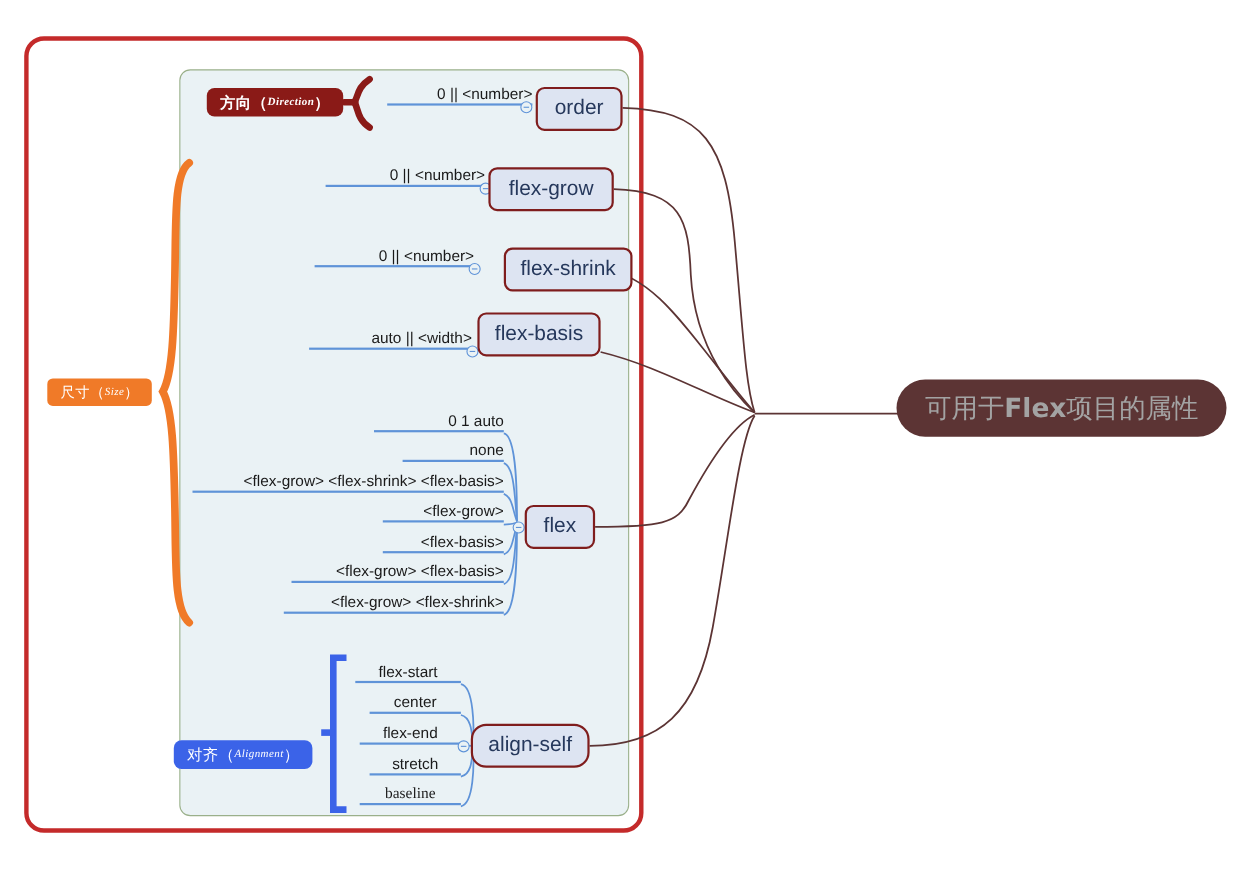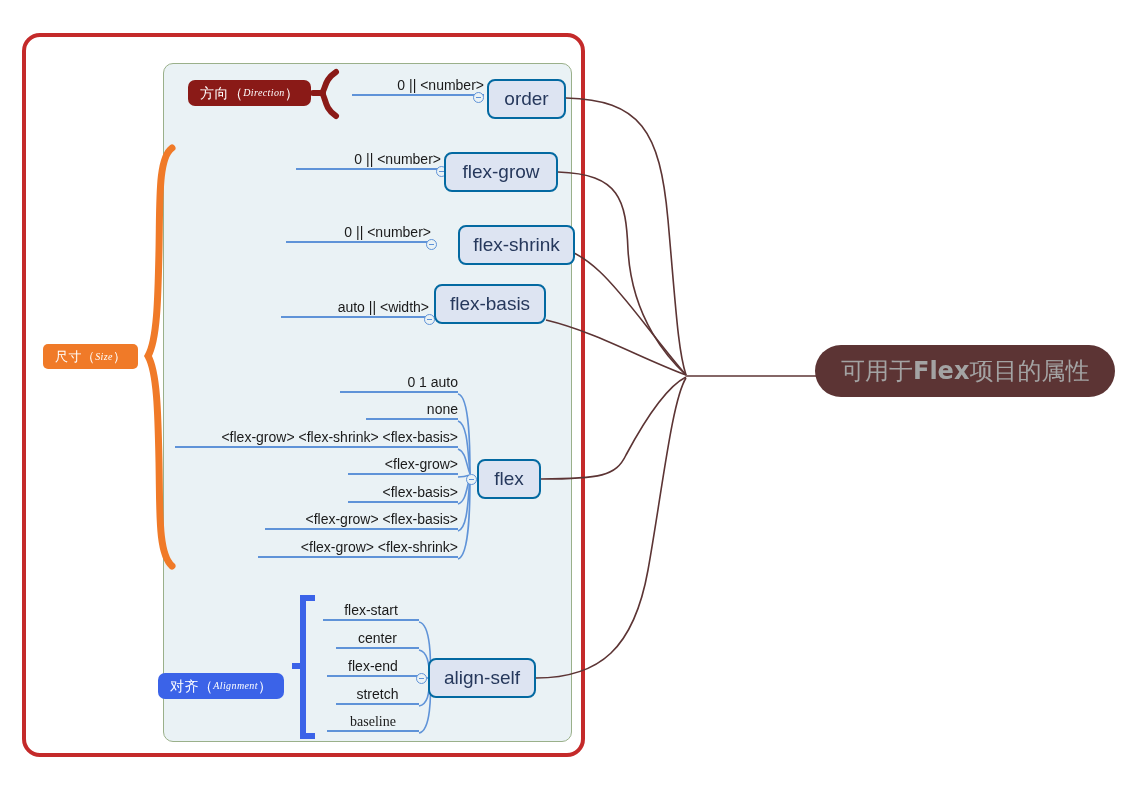--- a/index.html
+++ b/index.html
@@ -26,37 +26,37 @@
   
   .pill{
     position:absolute;box-sizing:border-box;
     color:#ffffff;border-radius:7px;
     font-size:14px;line-height:1;
     display:flex;align-items:center;justify-content:center;
     padding:0 12px;white-space:nowrap;
     letter-spacing:.4px;
   }
   .pill em{font-style:italic;font-family:"Liberation Serif","DejaVu Serif",serif;font-size:10px;text-align:right;}
-  .pill-direction{left:188px;top:80px;height:26px;background:#8a1a17;}
+  .pill-direction{left:188px;top:80px;height:26px;background:#8a1a17;font-weight:bold;}
   .pill-alignment{left:158px;top:653px;height:26px;background:#3b63e8;margin-top:20px;}
   .pill-size{left:43px;top:344px;height:25px;background:#f07a28;font-size:13px;border-radius:5px;}
 
   
   .root-node{
     position:absolute;left:815px;top:345px;height:52px;
     background:#5c3434;border-radius:26px;color:#a3a3a3;
     display:flex;align-items:center;justify-content:center;
     padding:0 26px;font-size:24px;white-space:nowrap;
   }
   .root-node b{font-weight:bold;font-family:"DejaVu Sans",sans-serif;}
 
   
   .node{
     position:absolute;box-sizing:border-box;
-    background:#dde4f2;border:2px solid #0369a1;border-radius:8px;
+    background:#dde4f2;border:2px solid #7f1d1d;border-radius:8px;
     color:#26385c;font-size:19px;
     display:flex;align-items:center;justify-content:center;
     white-space:nowrap;height:40px;
   }
 
   
   .val{
     position:absolute;box-sizing:border-box;
     color:#1a1a1a;font-size:14px;white-space:nowrap;
     text-align:right;
@@ -178,21 +178,21 @@
   <div class="toggle" style="left:426px;top:239px;"></div>
   <div class="toggle" style="left:424px;top:314px;"></div>
   <div class="toggle" style="left:466px;top:474px;"></div>
   <div class="toggle" style="left:416px;top:673px;"></div>
 
   <div class="node" style="left:487px;top:79px;width:79px;">order</div>
   <div class="node" style="left:444px;top:152px;width:114px;">flex-grow</div>
   <div class="node" style="left:458px;top:225px;width:117px;">flex-shrink</div>
   <div class="node" style="left:434px;top:284px;width:112px;">flex-basis</div>
   <div class="node" style="left:477px;top:459px;width:64px;">flex</div>
-  <div class="node" style="left:428px;top:658px;width:108px;">align-self</div>
+  <div class="node" style="left:428px;top:658px;width:108px;border-radius:14px;">align-self</div>
 
   <div class="root-node">
     <span>可用于 </span>
       <b>Flex</b>
       <span> 项目的属性</span>
   </div>
 
 </div>
 
 </body></html>

